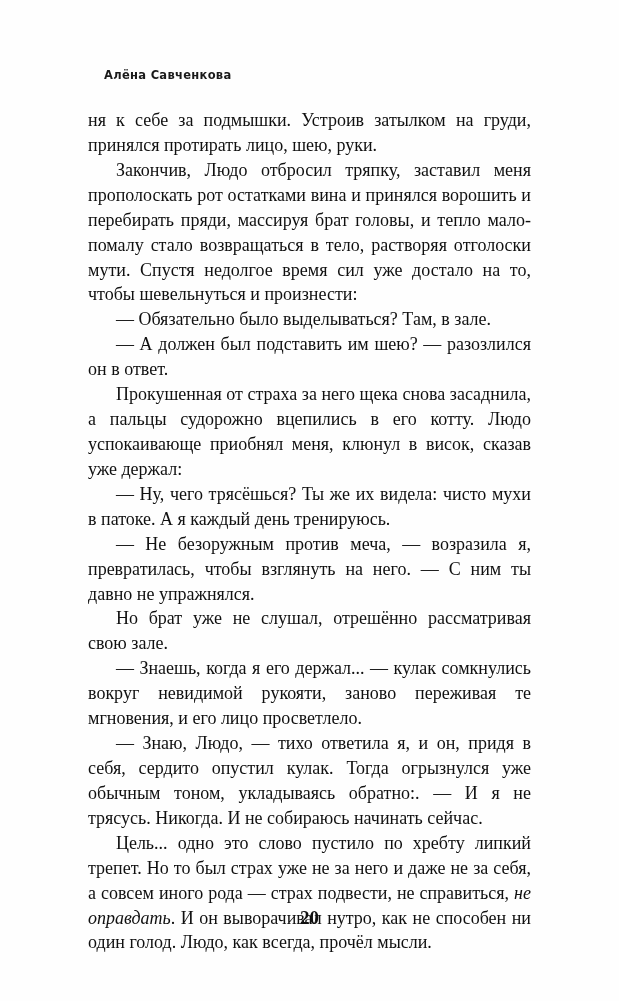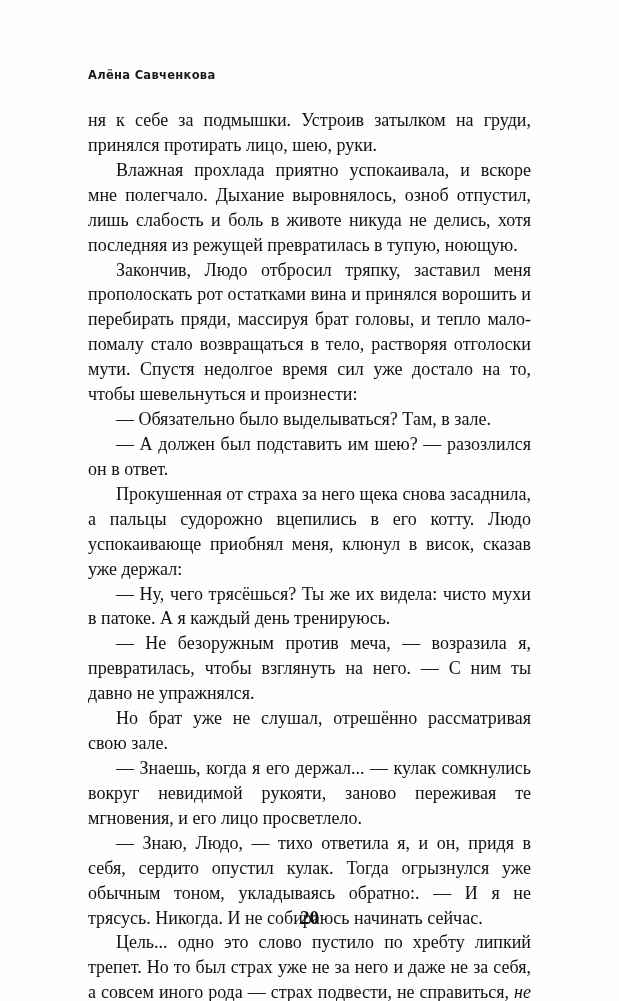--- a/index.html
+++ b/index.html
@@ -24,21 +24,21 @@
     background: #fefefe;
     box-sizing: border-box;
     padding: 68px 88px 0 88px;
   }
   .running-head {
     font-family: "DejaVu Sans", sans-serif;
     font-size: 11.5px;
     font-weight: bold;
     letter-spacing: 0.3px;
     color: #1a1a1a;
-    margin: 0 0 26px 0;
+    margin: 0 0 26px 16px;
   }
   .body-text {
     font-family: "Liberation Serif", serif;
     font-size: 18px;
     line-height: 1.385;
     text-align: justify;
     text-justify: inter-word;
     hyphens: manual;
     color: #101010;
   }
@@ -67,21 +67,20 @@
     color: #101010;
   }
 </style>
 </head>
 <body>
 
 <div class="page">
   <div class="running-head">Алёна Савченкова</div>
   <div class="body-text">
       <p>ня к себе за подмышки. Устроив затылком на груди, принялся протирать лицо, шею, руки.</p>
-      <p class="indent">Влажная прохлада приятно успокаивала, и вскоре мне полегчало. Дыхание выровнялось, озноб отпустил, лишь слабость и боль в животе никуда не делись, хотя последняя из режущей превратилась в тупую, ноющую.</p>
       <p class="indent">Закончив, Людо отбросил тряпку, заставил меня прополоскать рот остатками вина и принялся ворошить и перебирать пряди, массируя брат головы, и тепло мало-помалу стало возвращаться в тело, растворяя отголоски мути. Спустя недолгое время сил уже достало на то, чтобы шевельнуться и произнести:</p>
       <p class="dash">— Обязательно было выделываться? Там, в зале.</p>
       <p class="dash">— А должен был подставить им шею? — разозлился он в ответ.</p>
       <p class="indent">Прокушенная от страха за него щека снова засаднила, а пальцы судорожно вцепились в его котту. Людо успокаивающе приобнял меня, клюнул в висок, сказав уже держал:</p>
       <p class="dash">— Ну, чего трясёшься? Ты же их видела: чисто мухи в патоке. А я каждый день тренируюсь.</p>
       <p class="dash">— Не безоружным против меча, — возразила я, превратилась, чтобы взглянуть на него. — С ним ты давно не упражнялся.</p>
       <p class="indent">Но брат уже не слушал, отрешённо рассматривая свою зале.</p>
       <p class="dash">— Знаешь, когда я его держал... — кулак сомкнулись вокруг невидимой рукояти, заново переживая те мгновения, и его лицо просветлело.</p>
       <p class="dash">— Знаю, Людо, — тихо ответила я, и он, придя в себя, сердито опустил кулак. Тогда огрызнулся уже обычным тоном, укладываясь обратно:. — И я не трясусь. Никогда. И не собираюсь начинать сейчас.</p>
       <p class="indent">Цель... одно это слово пустило по хребту липкий трепет. Но то был страх уже не за него и даже не за себя, а совсем иного рода — страх подвести, не справиться, <em>не оправдать</em>. И он выворачивал нутро, как не способен ни один голод. Людо, как всегда, прочёл мысли.</p>

